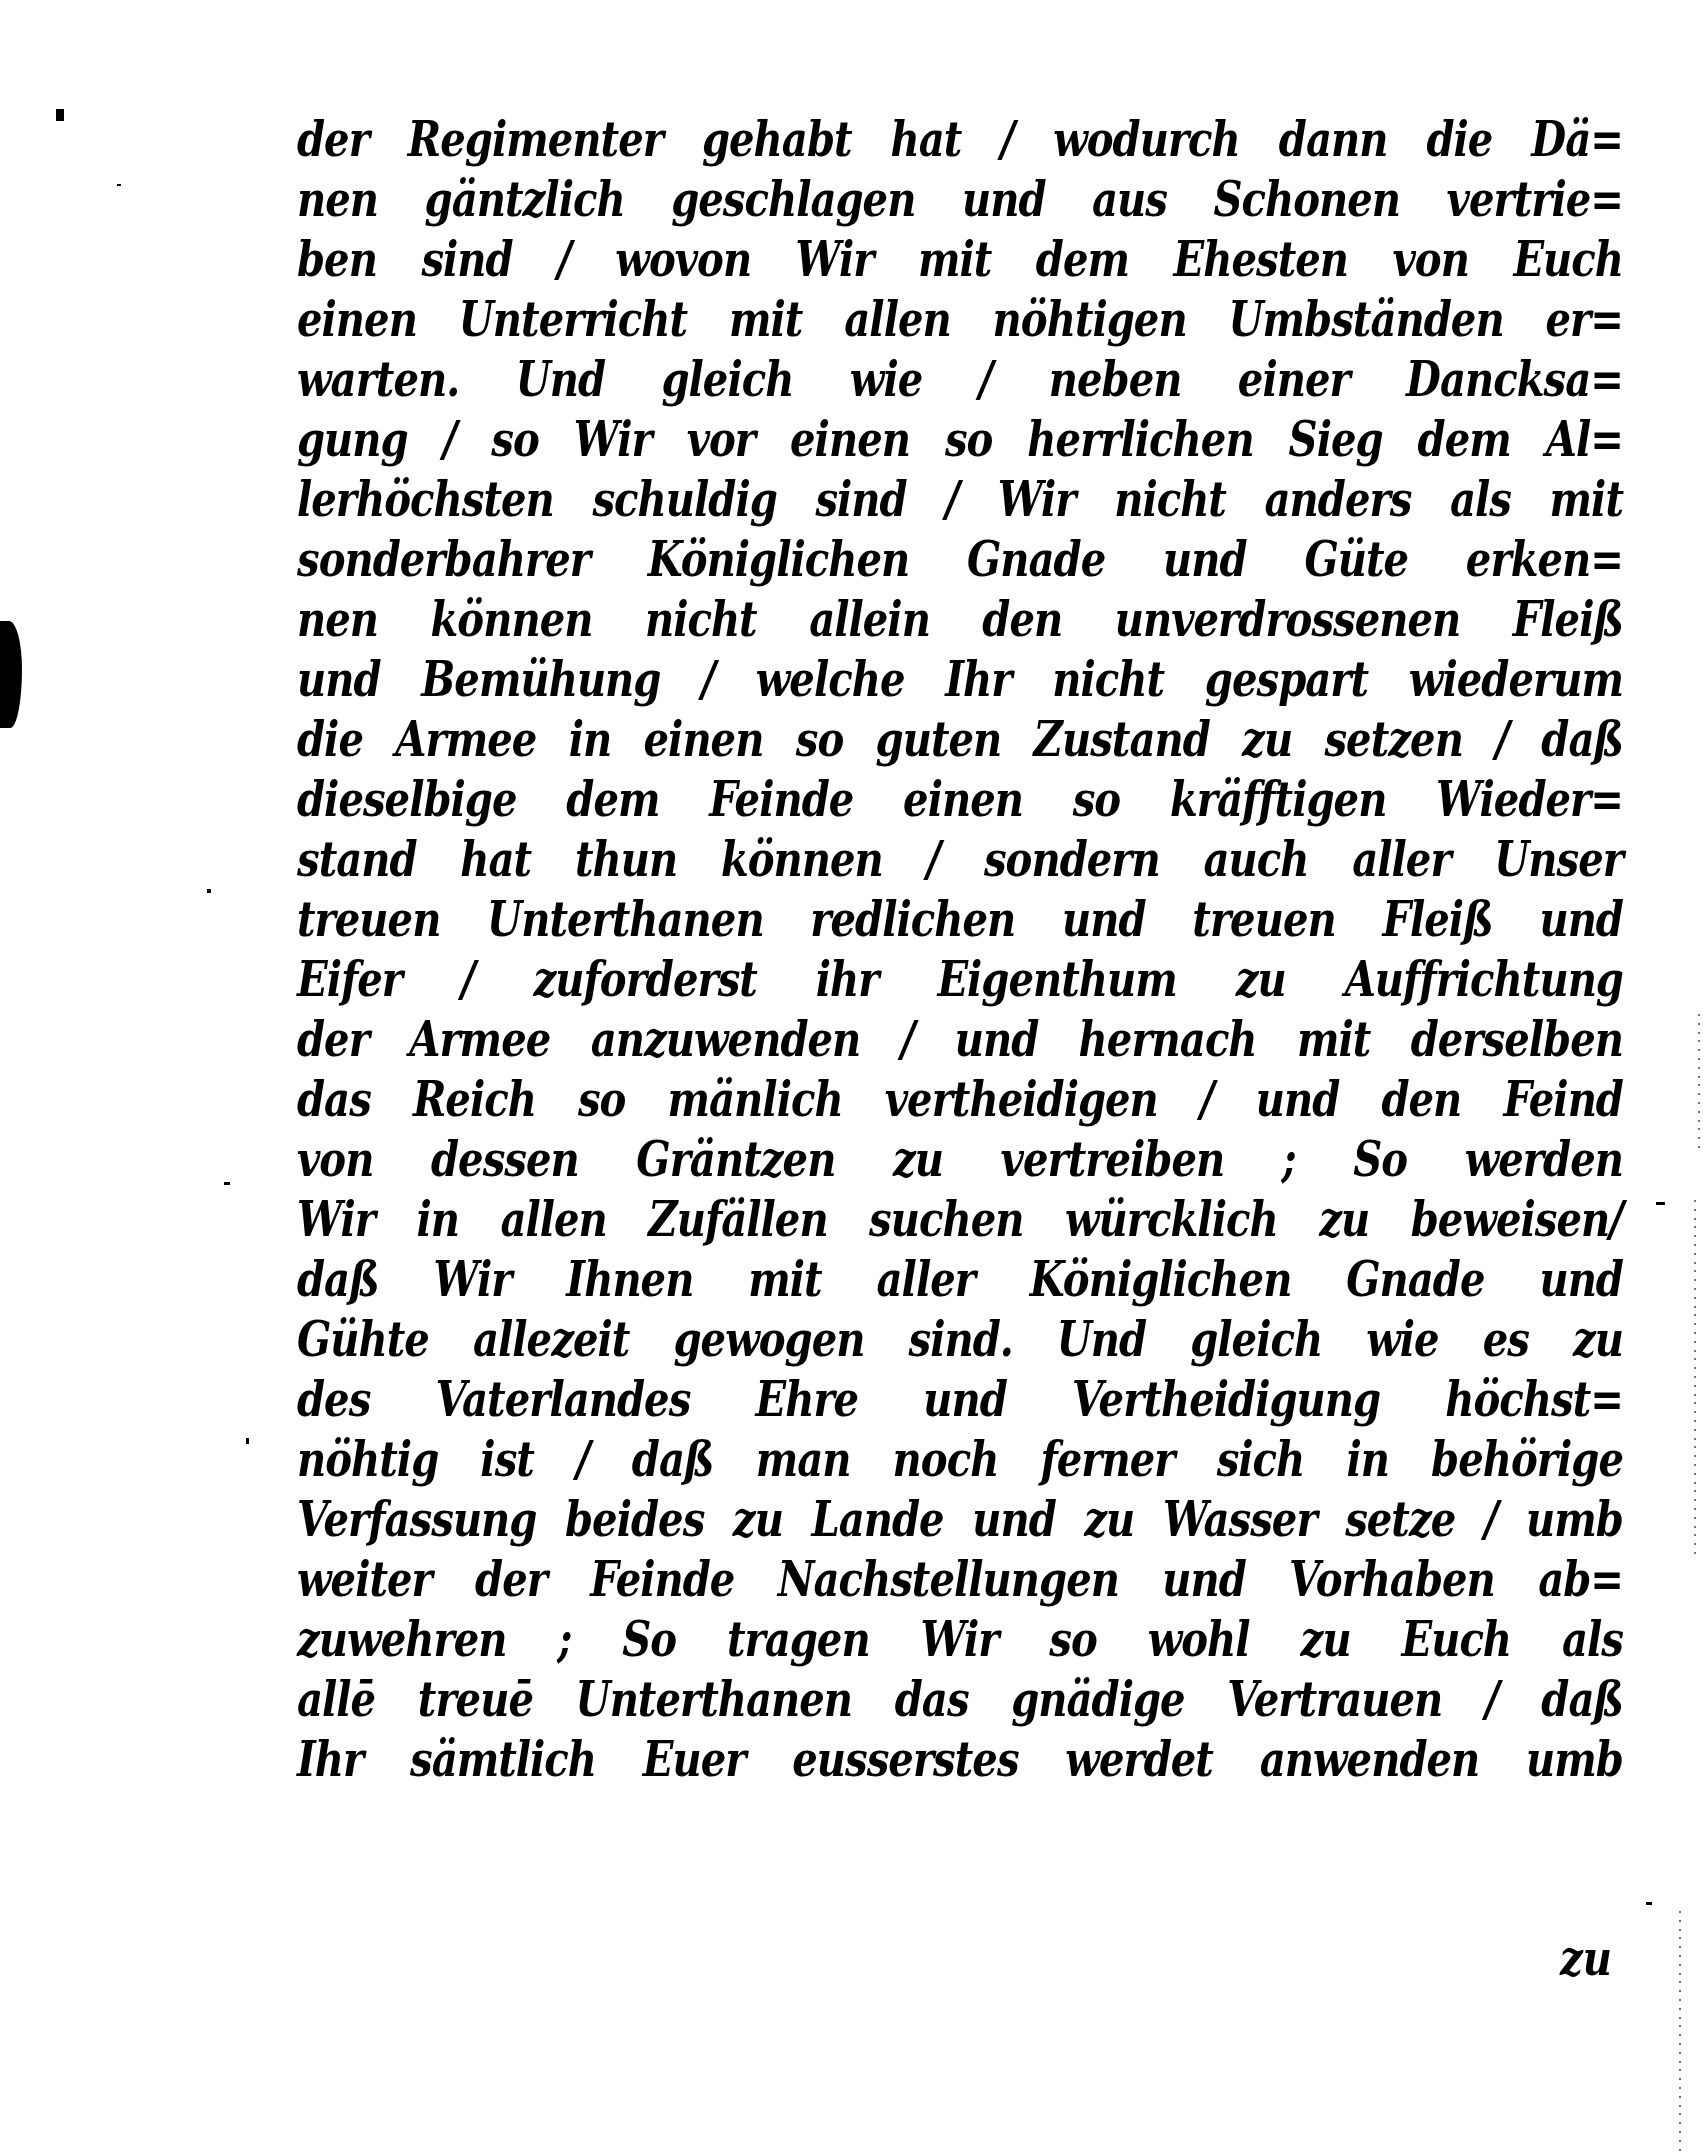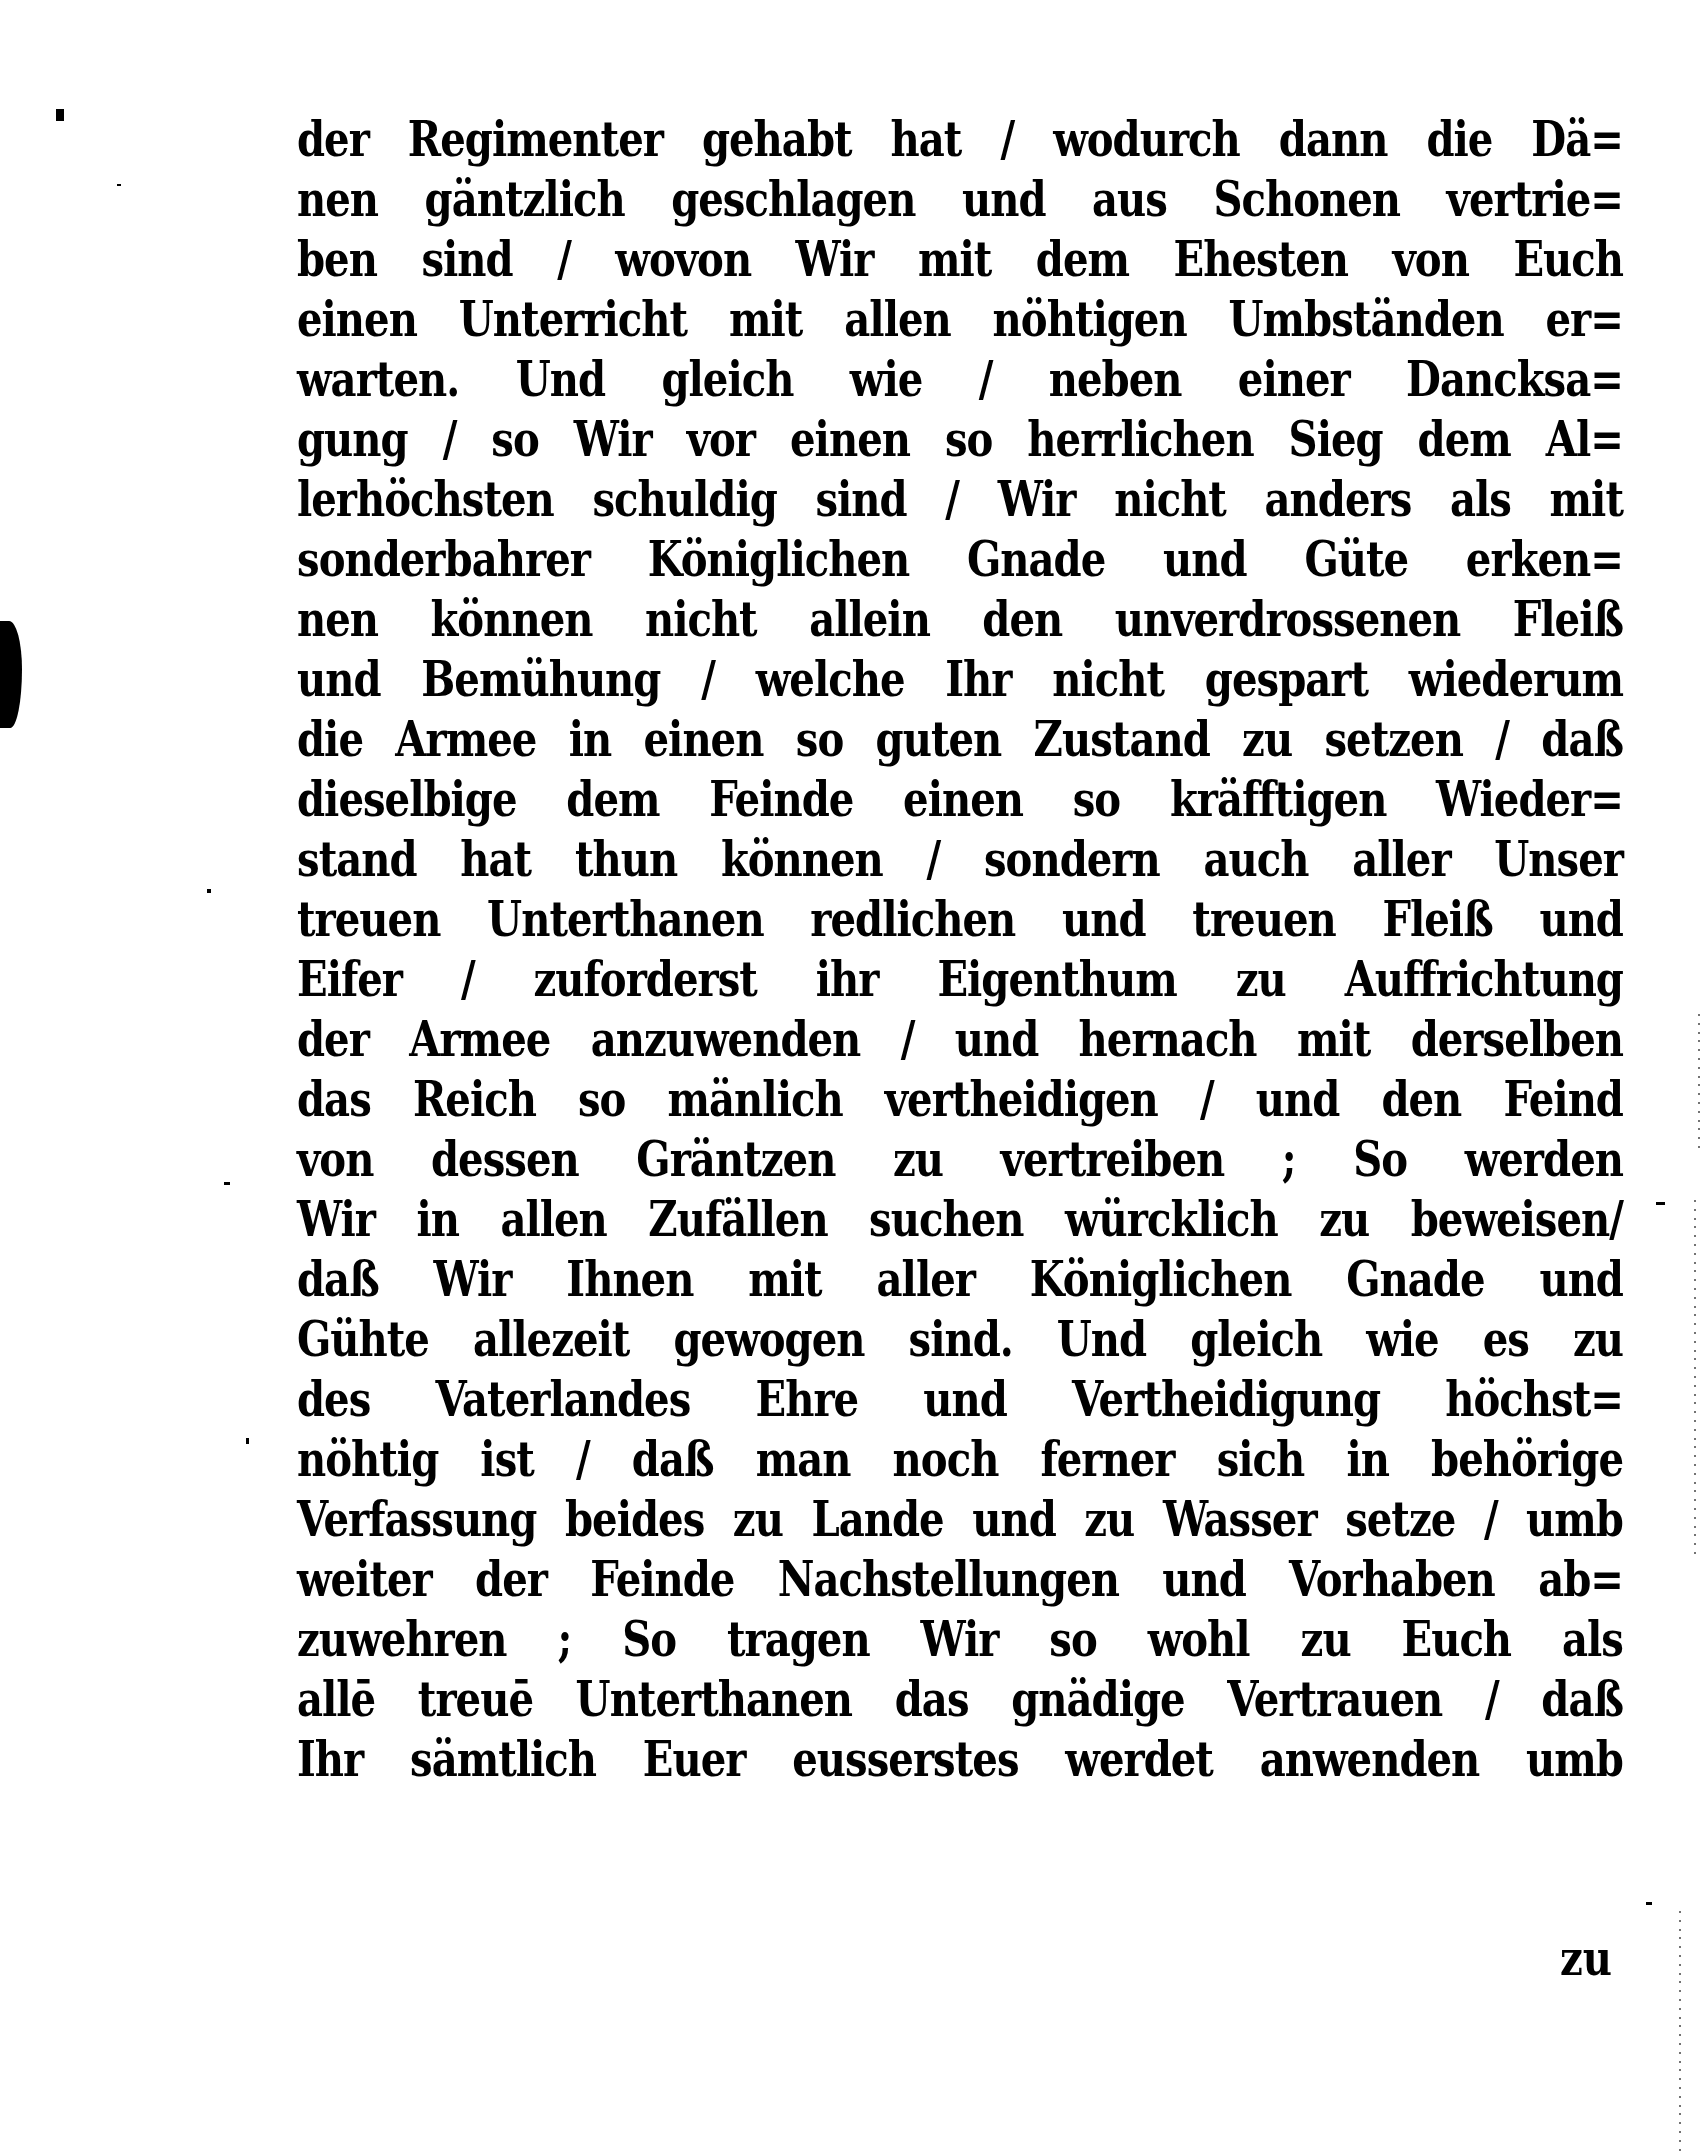--- a/index.html
+++ b/index.html
@@ -12,20 +12,21 @@
       height: 2153px;
       position: relative;
       overflow: hidden;
     }
     .page {
       position: absolute;
       left: 0; top: 0;
       width: 1375px;
       height: 2153px;
       background: #ffffff;
+      font-style: italic;
     }
     .text-block {
       position: absolute;
       left: 297px;
       top: 109px;
       width: 1326px;
     }
     .line {
       display: block;
       height: 60px;

